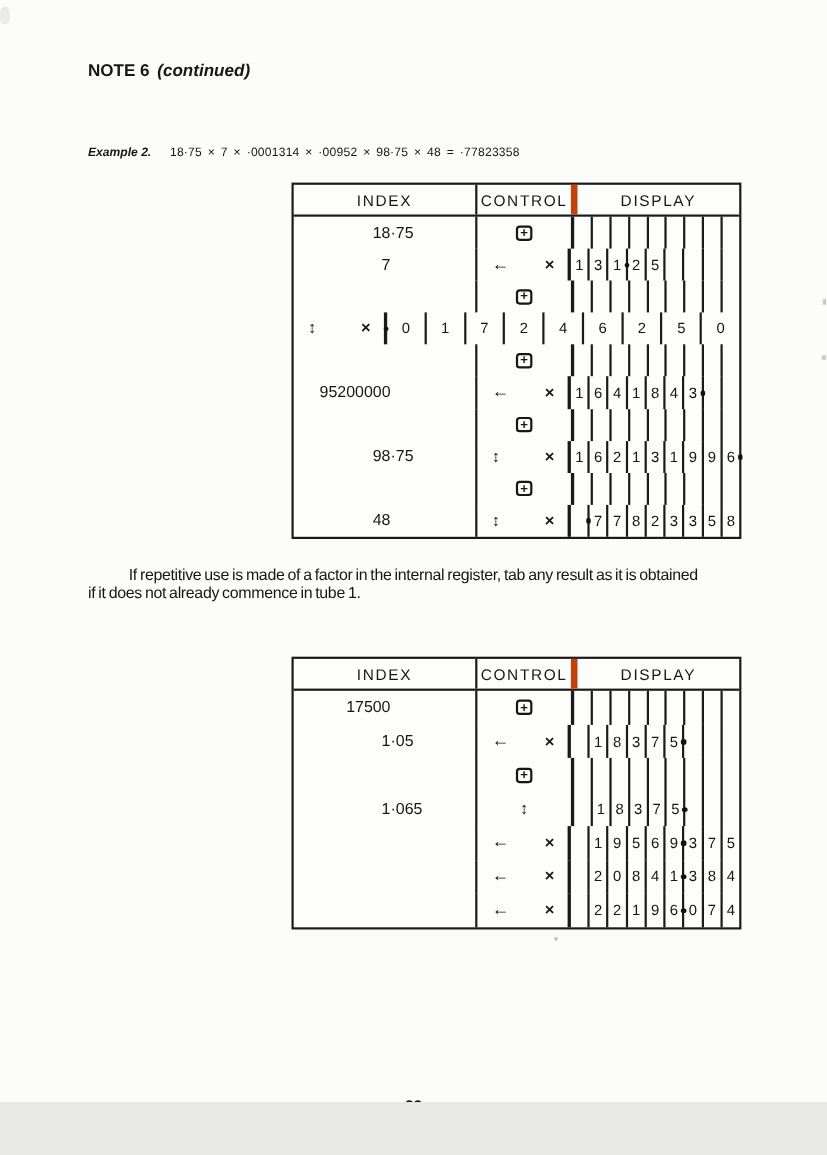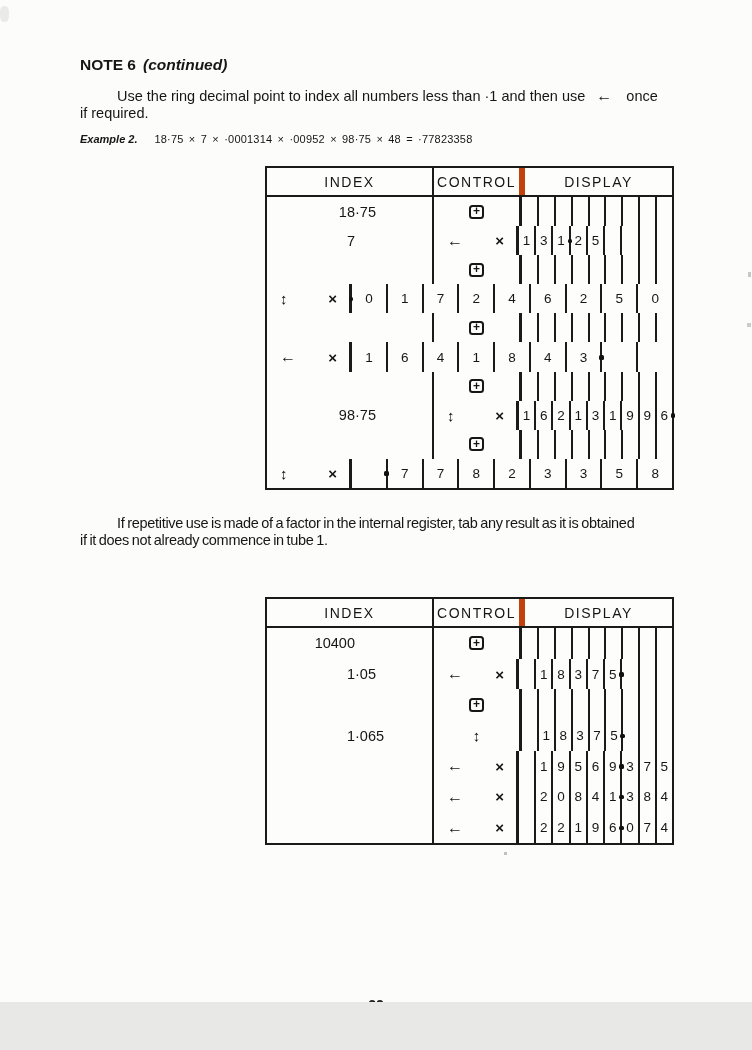--- a/index.html
+++ b/index.html
@@ -54,24 +54,20 @@
 </style>
 </head>
 <body>
 
 <div class="page">
 
   <div class="heading">
     <span>NOTE 6</span><span class="cont">(continued)</span>
   </div>
 
-  <p class="para para1">
-    <span class="ind">Use the ring decimal point to index all numbers less than ·1 and then use</span><span class="p-arrow">←</span><span>once</span>
-    <span class="pline2">if required.</span>
-  </p>
 
   <div class="exline ex2">
     <span class="exlabel">Example 2.</span><span class="exformula">18·75 × 7 × ·0001314 × ·00952 × 98·75 × 48 = ·77823358</span>
   </div>
 
   <div class="ctable t1" id="table1">
       <div class="thead">
         <div class="hcell h0">INDEX</div>
         <div class="hcell h1">CONTROL</div>
         <div class="hcell h2">DISPLAY</div>
@@ -192,20 +188,23 @@
             <div class="dcell"></div>
             <div class="dcell"></div>
             <div class="dcell"></div>
             <div class="dcell"></div>
             <div class="dcell"></div>
             <div class="dcell"></div>
             <div class="dcell"></div>
           </div>
         </div>
         <div class="trow">
+          <div class="c-index">
+            <span class="idx-int">95200000</span>
+          </div>
           <div class="c-control spread">
             <span class="arr">←</span>
             <span class="times">×</span>
           </div>
           <div class="c-display">
             <div class="dcell">
               <span>1</span>
             </div>
             <div class="dcell">
               <span>6</span>
@@ -298,20 +297,23 @@
             <div class="dcell"></div>
             <div class="dcell"></div>
             <div class="dcell"></div>
             <div class="dcell"></div>
             <div class="dcell"></div>
             <div class="dcell"></div>
             <div class="dcell"></div>
           </div>
         </div>
         <div class="trow">
+          <div class="c-index">
+            <span class="idx-int">48</span>
+          </div>
           <div class="c-control spread">
             <span class="upd">↕</span>
             <span class="times">×</span>
           </div>
           <div class="c-display">
             <div class="dcell"></div>
             <div class="dcell">
               <span>7</span>
               <span class="dp l"></span>
             </div>
@@ -349,21 +351,21 @@
 
   <div class="ctable t2" id="table2">
       <div class="thead">
         <div class="hcell h0">INDEX</div>
         <div class="hcell h1">CONTROL</div>
         <div class="hcell h2">DISPLAY</div>
       </div>
       <div class="tbody">
         <div class="trow">
           <div class="c-index">
-            <span class="idx-int">10400</span>
+            <span class="idx-int">17500</span>
           </div>
           <div class="c-control">
             <span class="plusbox">+</span>
           </div>
           <div class="c-display">
             <div class="dcell"></div>
             <div class="dcell"></div>
             <div class="dcell"></div>
             <div class="dcell"></div>
             <div class="dcell"></div>

